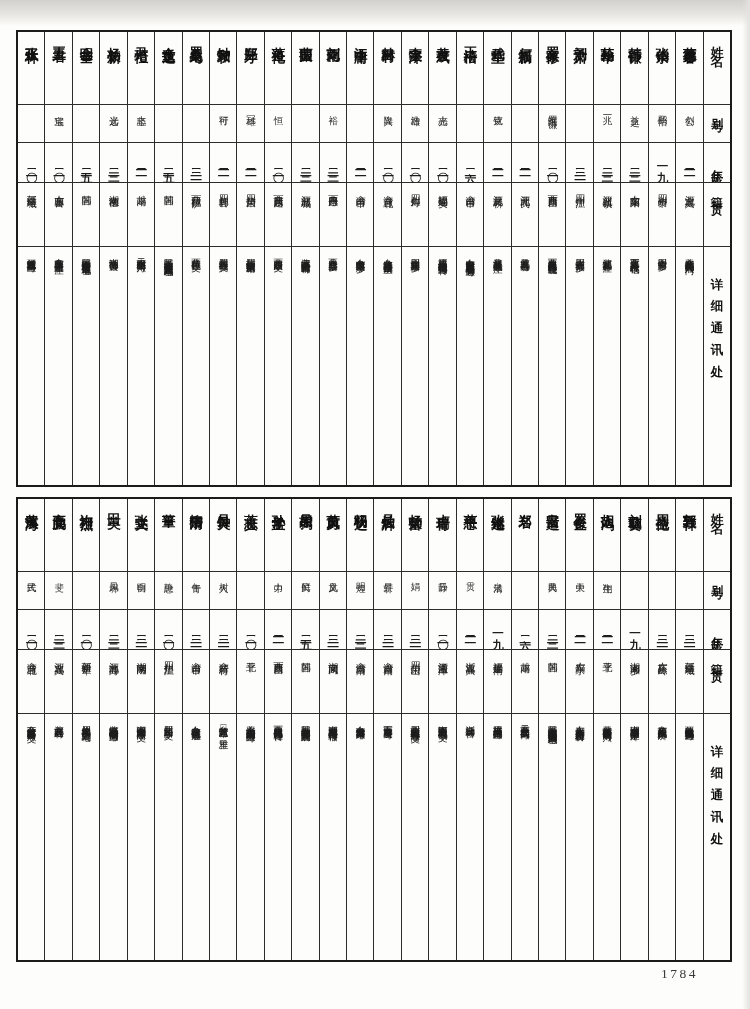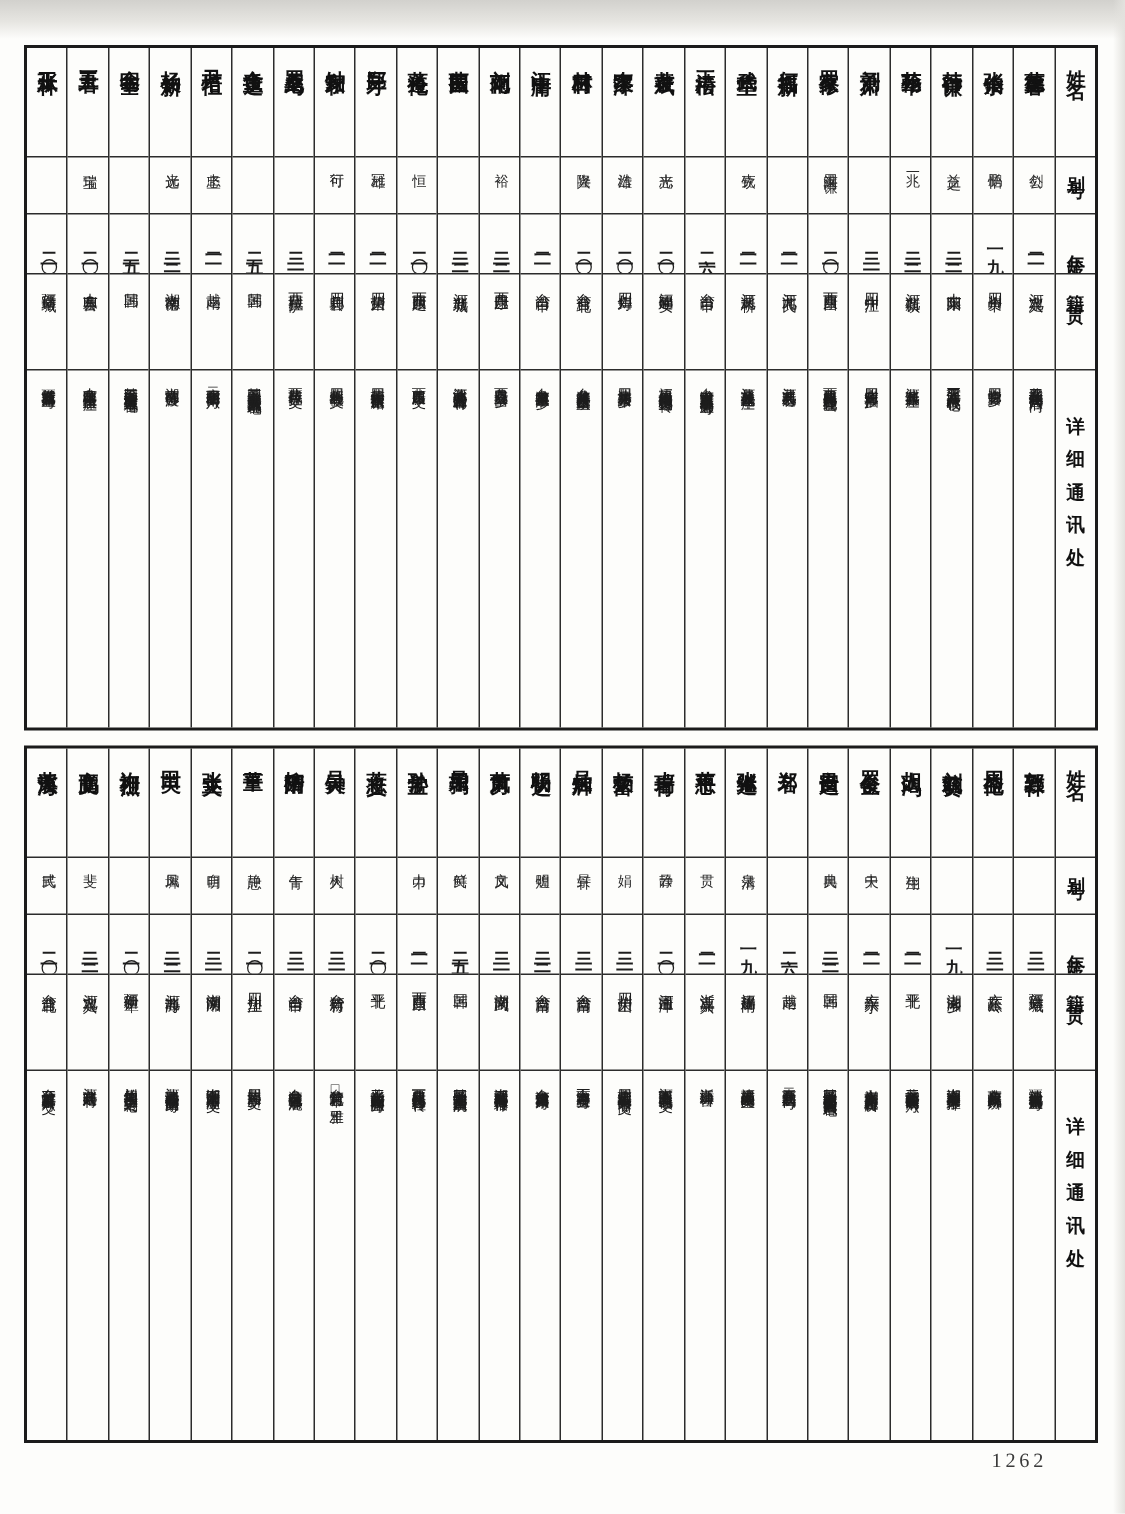--- a/index.html
+++ b/index.html
@@ -947,13 +947,13 @@
       </div>
       <div class="cell cell-native">
         <div class="vtxt">籍贯</div>
       </div>
       <div class="cell cell-addr">
         <div class="vtxt">详细通讯处</div>
       </div>
     </div>
   </section>
 
-<div class="page-number">1262</div>
+<div class="page-number">1784</div>
 
 </body></html>

